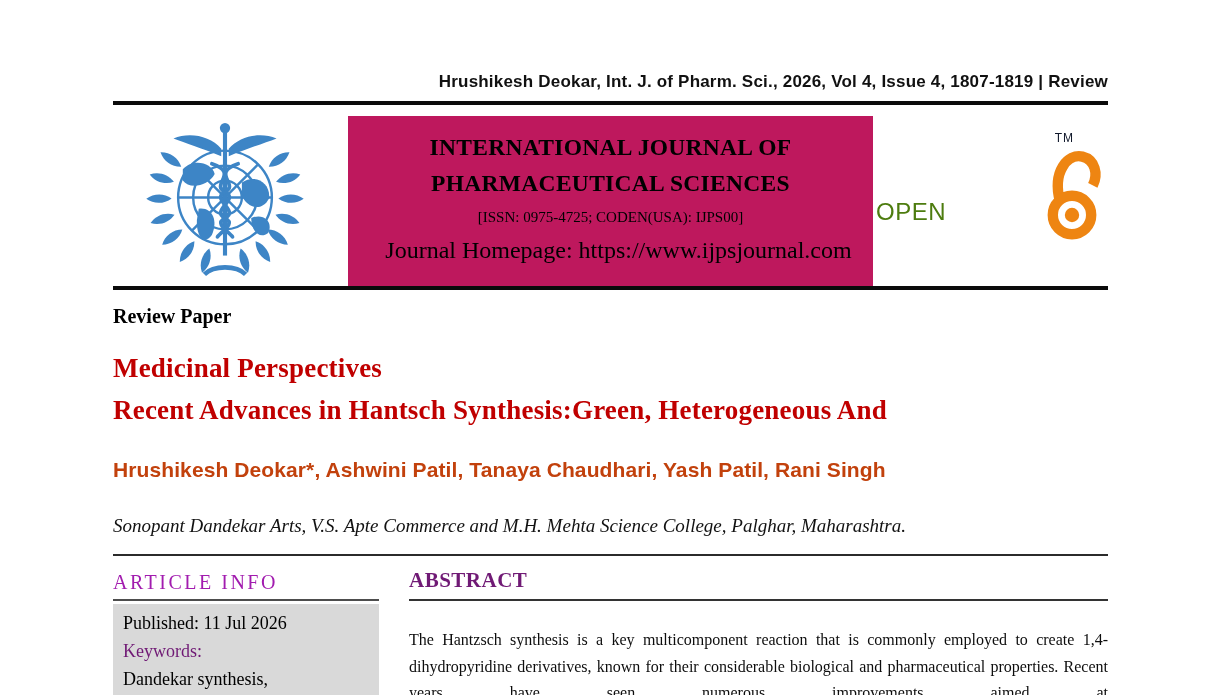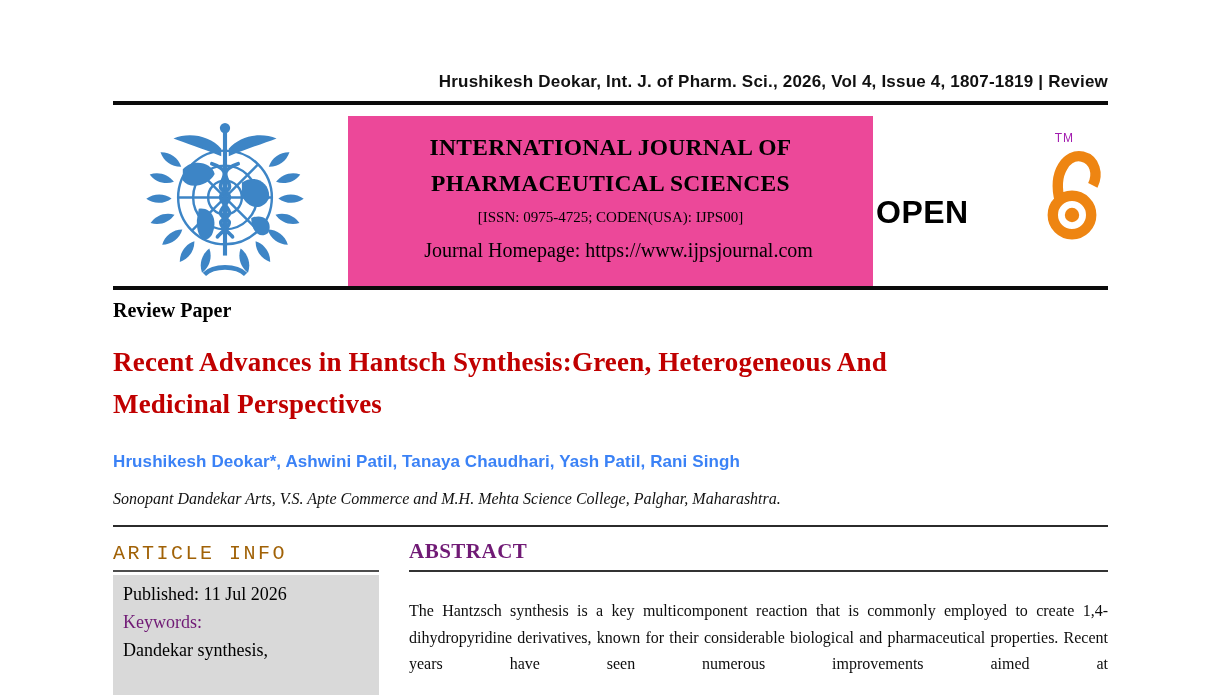--- a/index.html
+++ b/index.html
@@ -12,52 +12,52 @@
     font-size:17px; color:#111; letter-spacing:0.2px; }
 
   .rule-thick { margin:9px 112px 0 113px; height:4px; background:#0b0b0b; }
   .rule-thick.second { margin-top:0; }
 
   .masthead { position:relative; margin:0 112px 0 113px; height:181px; }
 
   .who-logo { position:absolute; left:14px; top:10px; width:196px; height:164px; }
 
   .journal-box { position:absolute; left:235px; top:11px; width:525px; height:170px;
-    background:#ec4899; text-align:center; padding-top:13px; color:#000; }
+    background:#be185d; text-align:center; padding-top:13px; color:#000; }
   .journal-title { font-size:23.5px; font-weight:bold; line-height:36px; letter-spacing:0.3px; }
   .journal-issn  { font-size:15px; line-height:33px; }
-  .journal-home  { font-size:20px; line-height:33px;padding-left:16px; }
+  .journal-home  { font-size:24px; line-height:33px;padding-left:16px; }
 
   .oa-logo { position:absolute; right:0px; top:32px; width:232px; height:120px; }
   .oa-row { position:absolute; left:0; top:40px; width:232px; display:flex;
     align-items:center; justify-content:space-between; }
-  .oa-word { font-family:"Liberation Sans", sans-serif; font-weight:700;
-    font-size:32px; color:#000000; letter-spacing:0.5px; }
+  .oa-word { font-family:"Liberation Sans", sans-serif; font-weight:400;
+    font-size:24px; color:#4d7c0f; letter-spacing:0.5px; }
   .oa-lock { width:72px; height:108px; margin-top:-38px; }
   .oa-tm { position:absolute; right:34px; top:-6px; font-family:"Liberation Sans", sans-serif;
-    font-size:12px; color:#a21caf; letter-spacing:1px; }
+    font-size:12px; color:#0f172a; letter-spacing:1px; }
 
-  .review-paper { margin:9px 112px 0 113px; font-size:20px; font-weight:bold; color:#000; }
+  .review-paper { margin:15px 112px 0 113px; font-size:20px; font-weight:bold; color:#000; }
 
   .article-title { margin:19px 112px 0 113px; color:#c00000; font-weight:bold;
     font-size:27px; line-height:42px; letter-spacing:0.2px; }
 
   .authors { margin:27px 112px 0 113px; font-family:"Liberation Sans", sans-serif;
-    font-weight:bold; font-size:17px; color:#3b82f6; letter-spacing:0.1px; }
+    font-weight:bold; font-size:21px; color:#c2410c; letter-spacing:0.1px; }
 
-  .affiliation { margin:18px 112px 0 113px; font-style:italic; font-size:16px; color:#121212; }
+  .affiliation { margin:33px 112px 0 113px; font-style:italic; font-size:19px; color:#121212; }
 
   .rule-thin { margin:17px 112px 0 113px; height:2px; background:#2b2b2b; }
 
   .columns { margin:9px 112px 0 113px; display:flex; gap:30px; align-items:flex-start; }
   .col-left { width:266px; flex:none; }
   .col-right { flex:1; min-width:0; }
 
-  .info-heading { font-family:Liberation Mono, monospace; font-weight:400;
-    font-size:20px; color:#a16207; letter-spacing:2.5px; padding-top:6px; }
+  .info-heading { font-family:Liberation Serif, serif; font-weight:400;
+    font-size:20px; color:#a21caf; letter-spacing:2.5px; padding-top:6px; }
   .info-underline { height:2px; background:#4d4d4d; margin-top:5px; }
   .info-box { background:#d9d9d9; margin-top:3px; padding:5px 8px 60px 10px;
     font-size:18px; line-height:28px; color:#000; }
   .keywords-label { color:#701a75; }
 
   .abstract-heading { font-weight:bold; font-size:21px; color:#701a75;
     letter-spacing:0.5px; padding-top:3px; }
   .abstract-underline { height:2px; background:#333; margin-top:6px; }
   .abstract-text { margin-top:26px; font-size:16px; line-height:26.5px; color:#0d0d0d;
     text-align:justify; text-align-last:justify;font-family:Liberation Serif, serif; }
@@ -145,22 +145,22 @@
         </svg>
       </div>
     </div>
   </div>
 
   <div class="rule-thick second"></div>
 
   <div class="review-paper">Review Paper</div>
 
   <div class="article-title">
+    <div>Medicinal Perspectives</div>
     <div>Recent Advances in Hantsch Synthesis:Green, Heterogeneous And</div>
-    <div>Medicinal Perspectives</div>
   </div>
 
   <div class="authors">Hrushikesh Deokar*, Ashwini Patil, Tanaya Chaudhari, Yash Patil, Rani Singh</div>
 
   <div class="affiliation">Sonopant Dandekar Arts, V.S. Apte Commerce and M.H. Mehta Science College, Palghar, Maharashtra.</div>
 
   <div class="rule-thin"></div>
 
   <div class="columns">
 

